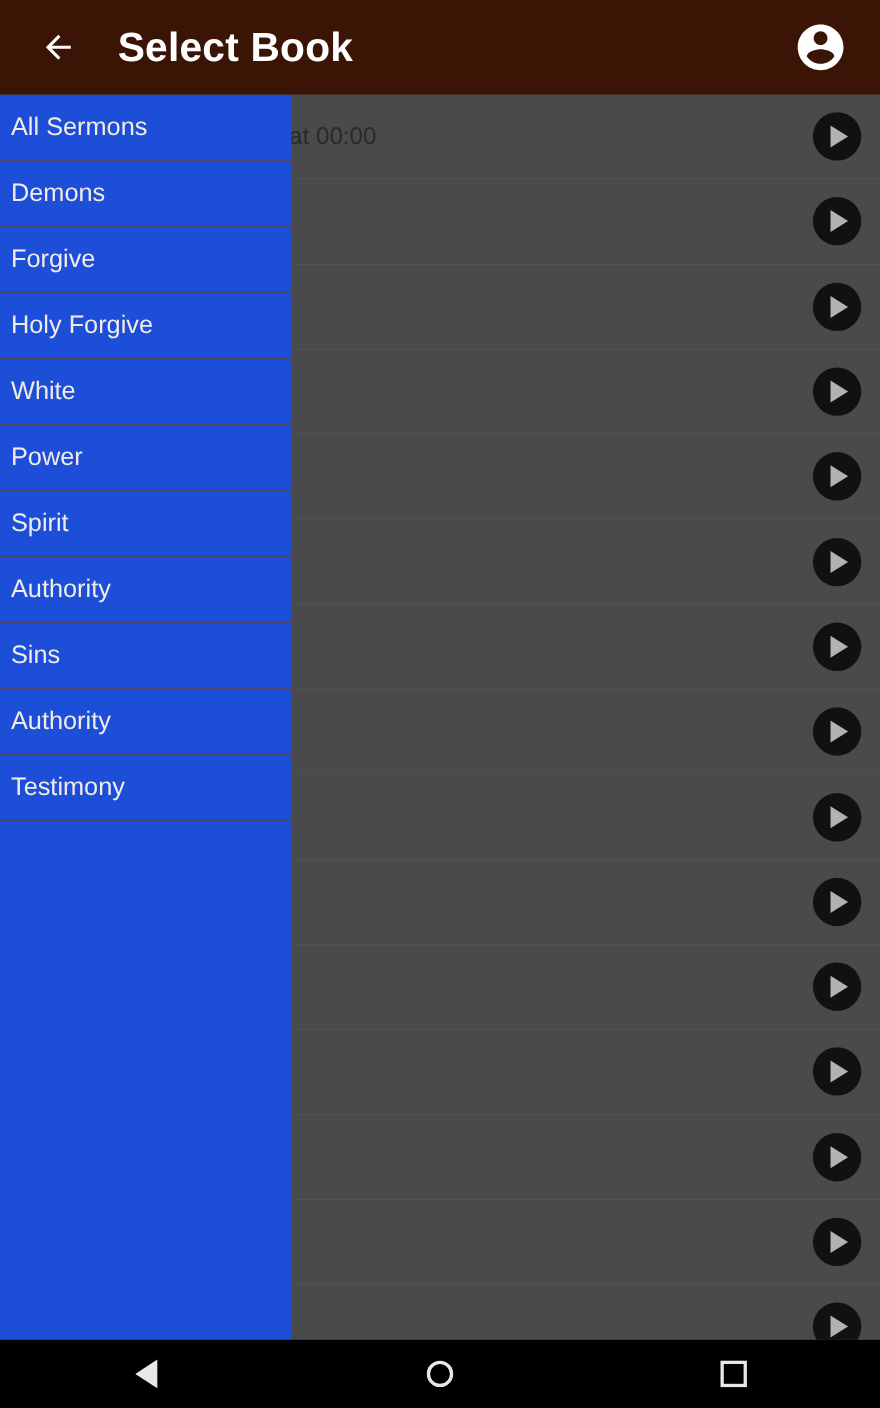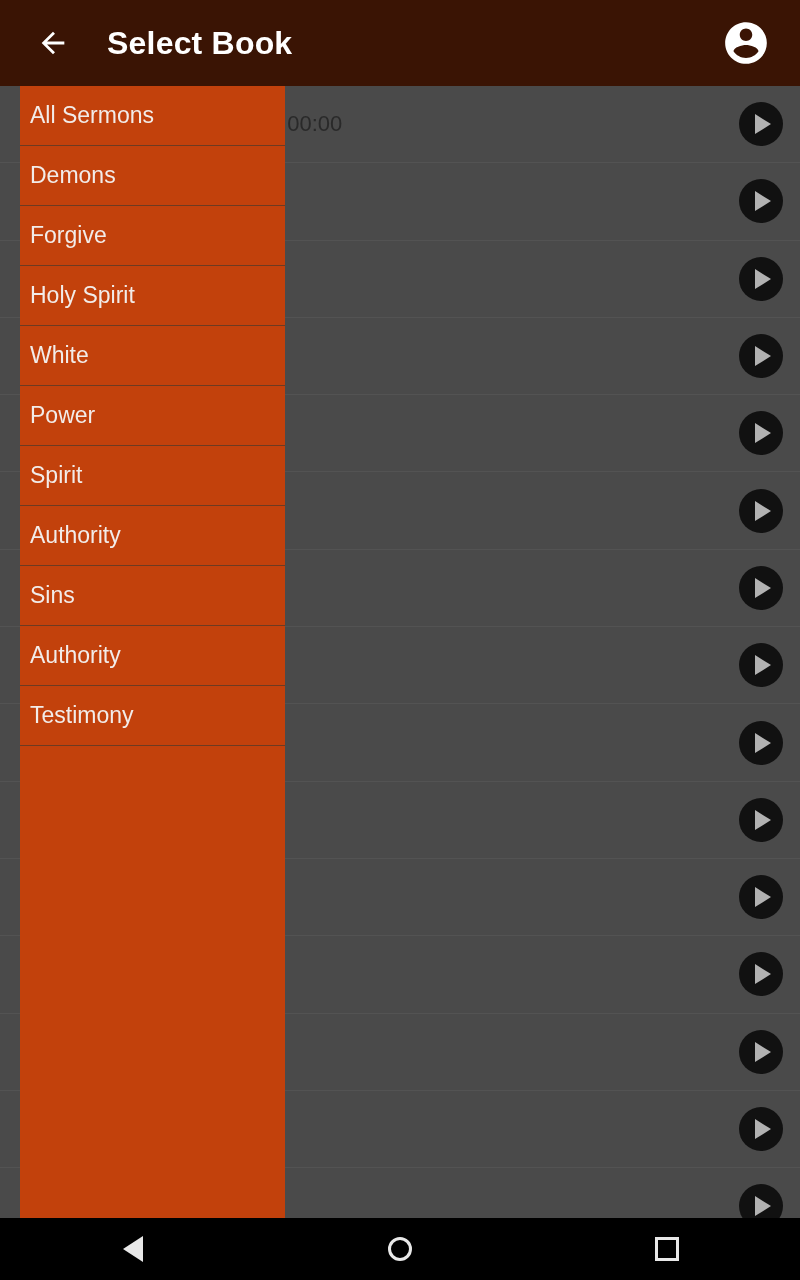--- a/index.html
+++ b/index.html
@@ -36,21 +36,21 @@
     width: 56px;
     height: 56px;
     margin-left: 25px;
     display: flex;
     align-items: center;
     justify-content: center;
   }
   .back-btn svg { display: block; }
   .appbar-title {
     color: #ffffff;
-    font-size: 32px;
+    font-size: 37px;
     font-weight: bold;
     margin-left: 26px;
     letter-spacing: 0.2px;
     white-space: nowrap;
   }
   .account-btn {
     position: absolute;
     right: 26px;
     top: 15px;
     width: 56px;
@@ -118,24 +118,23 @@
     pointer-events: none;
   }
 
   
   .drawer {
     position: absolute;
     top: 86px;
     left: 0;
     width: 265px;
     height: 1132px;
-    background: #c2410c;
+    background: #1d4ed8;
     z-index: 20;
     overflow: hidden;
-    margin-left: 20px;
   }
   .drawer-item {
     height: 60px;
     border-bottom: 1px solid #6d3a22;
     display: flex;
     align-items: center;
     box-sizing: border-box;
   }
   .drawer-item-label {
     color: #f2ece9;
@@ -289,21 +288,21 @@
     <div class="drawer-item">
       <span class="drawer-item-label">All Sermons</span>
     </div>
     <div class="drawer-item">
       <span class="drawer-item-label">Demons</span>
     </div>
     <div class="drawer-item">
       <span class="drawer-item-label">Forgive</span>
     </div>
     <div class="drawer-item">
-      <span class="drawer-item-label">Holy Spirit</span>
+      <span class="drawer-item-label">Holy Forgive</span>
     </div>
     <div class="drawer-item">
       <span class="drawer-item-label">White</span>
     </div>
     <div class="drawer-item">
       <span class="drawer-item-label">Power</span>
     </div>
     <div class="drawer-item">
       <span class="drawer-item-label">Spirit</span>
     </div>

